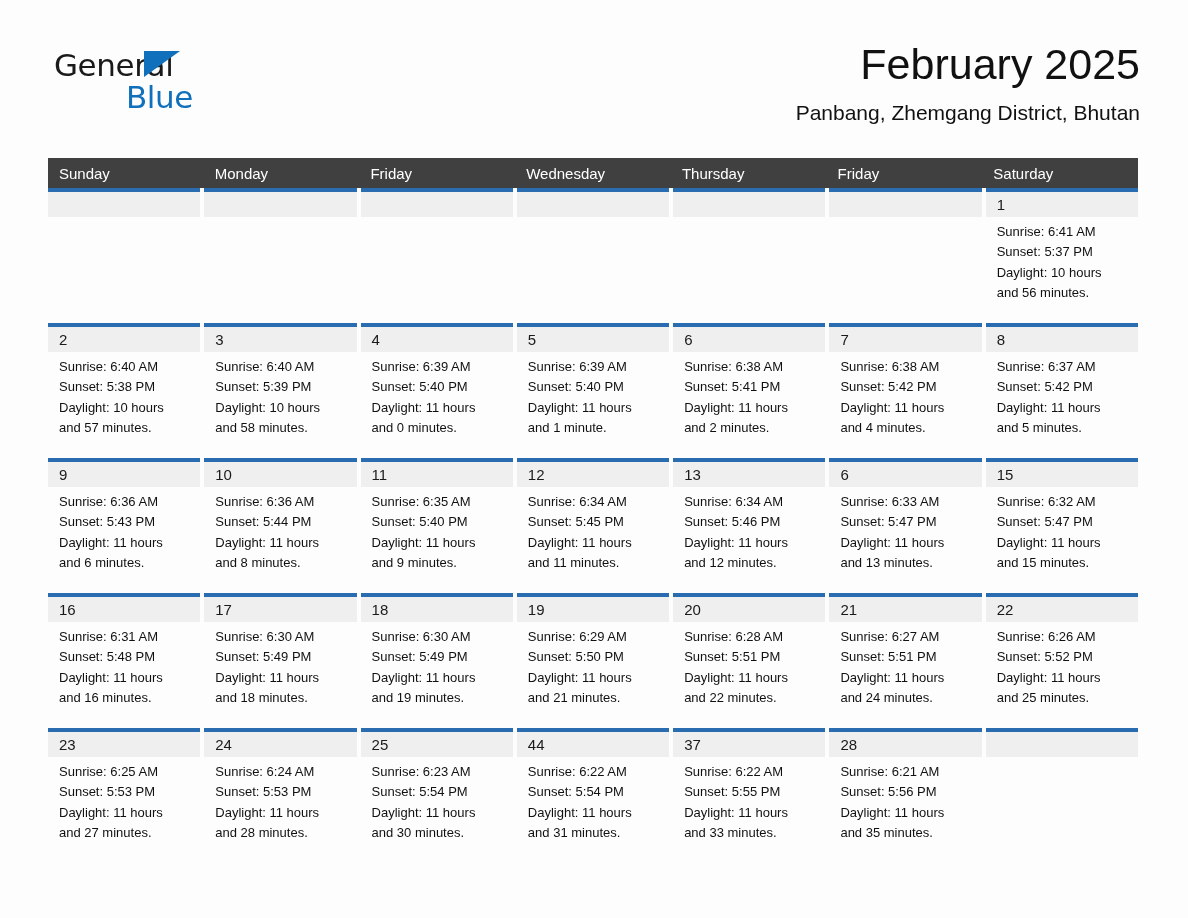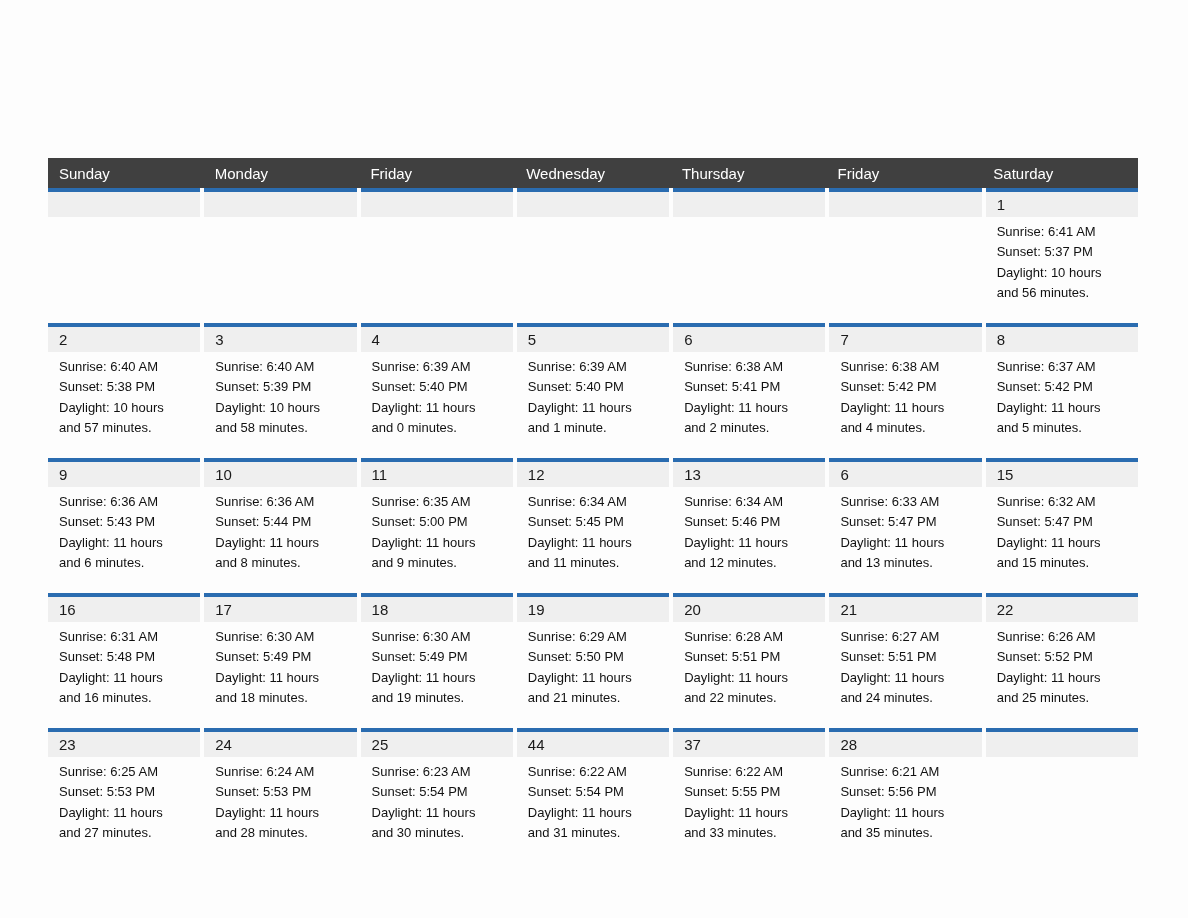--- a/index.html
+++ b/index.html
@@ -140,20 +140,34 @@
     color: #111;
     white-space: pre-line;
   }
   .cell.empty .topline { background: #2a6cb0; }
 </style>
 </head>
 <body>
 
 <div class="page">
 
+  <div class="topbar">
+
+    <div class="logo">
+      <span class="general">General</span>
+      <span class="tri"></span>
+      <span class="blue">Blue</span>
+    </div>
+
+    <div class="titles">
+      <div class="month-title">February 2025</div>
+      <div class="location">Panbang, Zhemgang District, Bhutan</div>
+    </div>
+
+  </div>
 
   <div class="calendar">
     <div class="weekhead">
         <div class="wh">Sunday</div>
         <div class="wh">Monday</div>
         <div class="wh">Friday</div>
         <div class="wh">Wednesday</div>
         <div class="wh">Thursday</div>
         <div class="wh">Friday</div>
         <div class="wh">Saturday</div>
@@ -271,21 +285,21 @@
             <div class="dateband">10</div>
             <div class="info">Sunrise: 6:36 AM
 Sunset: 5:44 PM
 Daylight: 11 hours
 and 8 minutes.</div>
           </div>
           <div class="cell">
             <div class="topline"></div>
             <div class="dateband">11</div>
             <div class="info">Sunrise: 6:35 AM
-Sunset: 5:00 PM
+Sunset: 5:40 PM
 Daylight: 11 hours
 and 9 minutes.</div>
           </div>
           <div class="cell">
             <div class="topline"></div>
             <div class="dateband">12</div>
             <div class="info">Sunrise: 6:34 AM
 Sunset: 5:45 PM
 Daylight: 11 hours
 and 11 minutes.</div>

